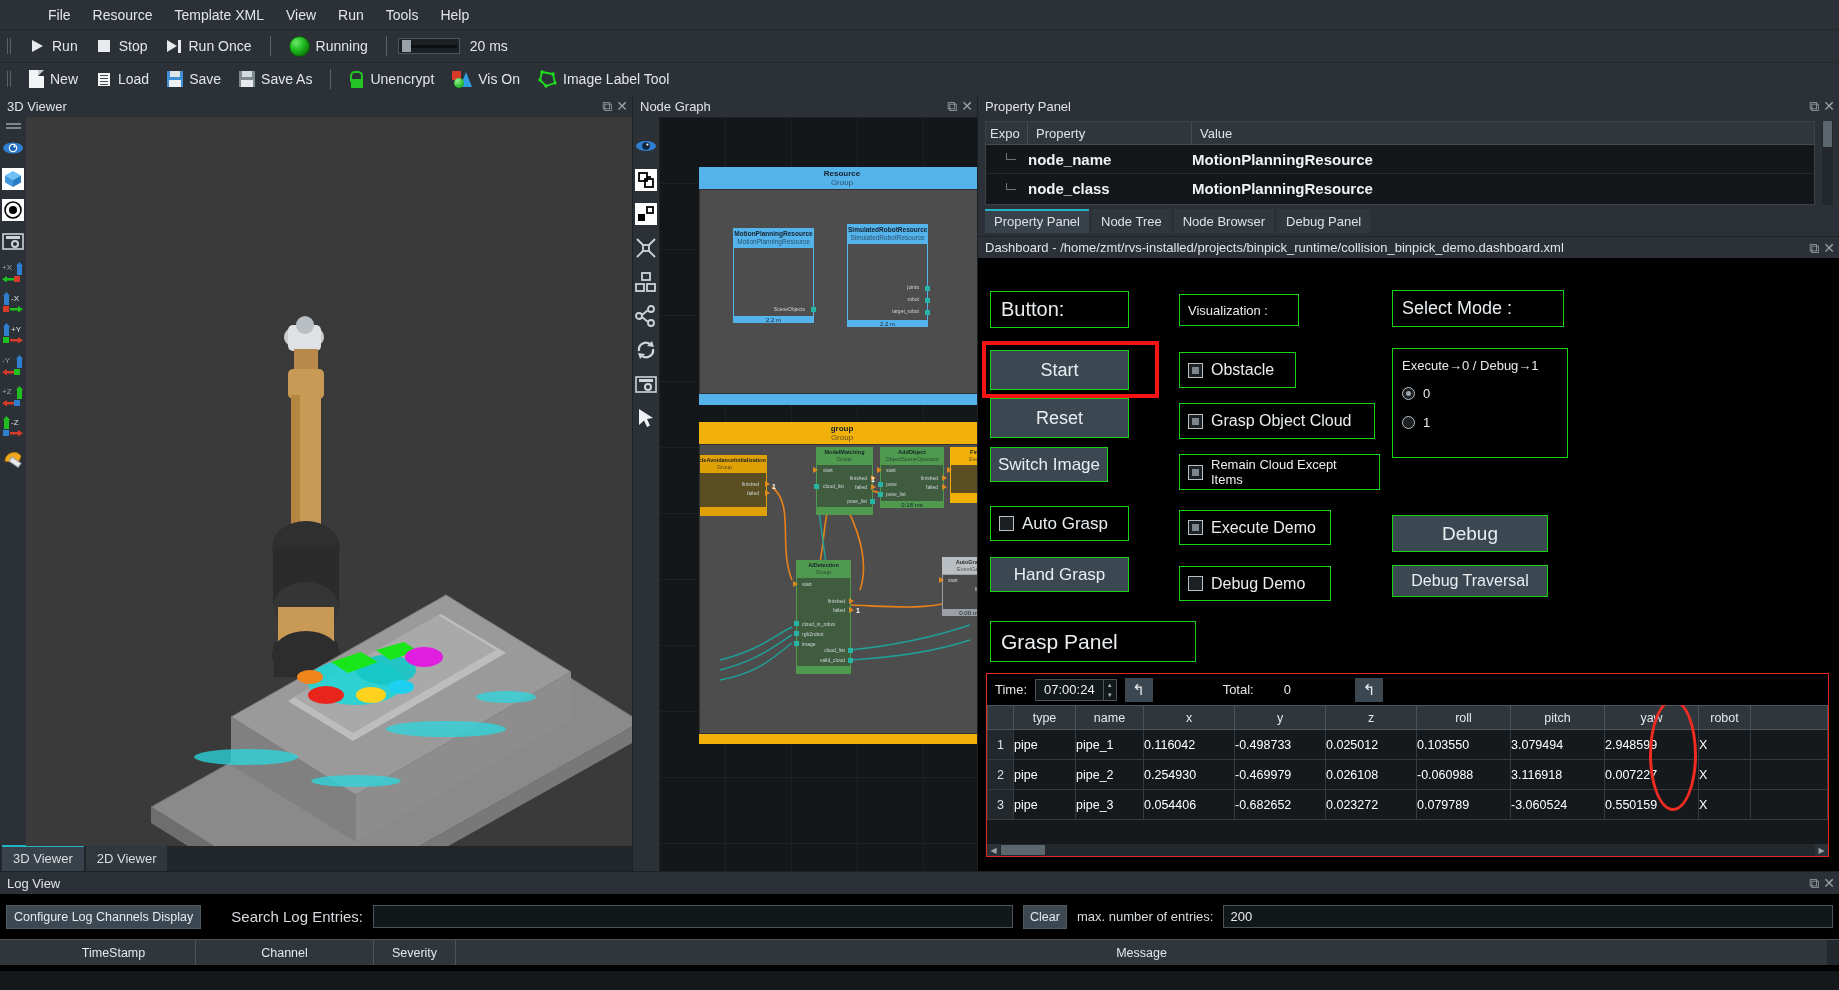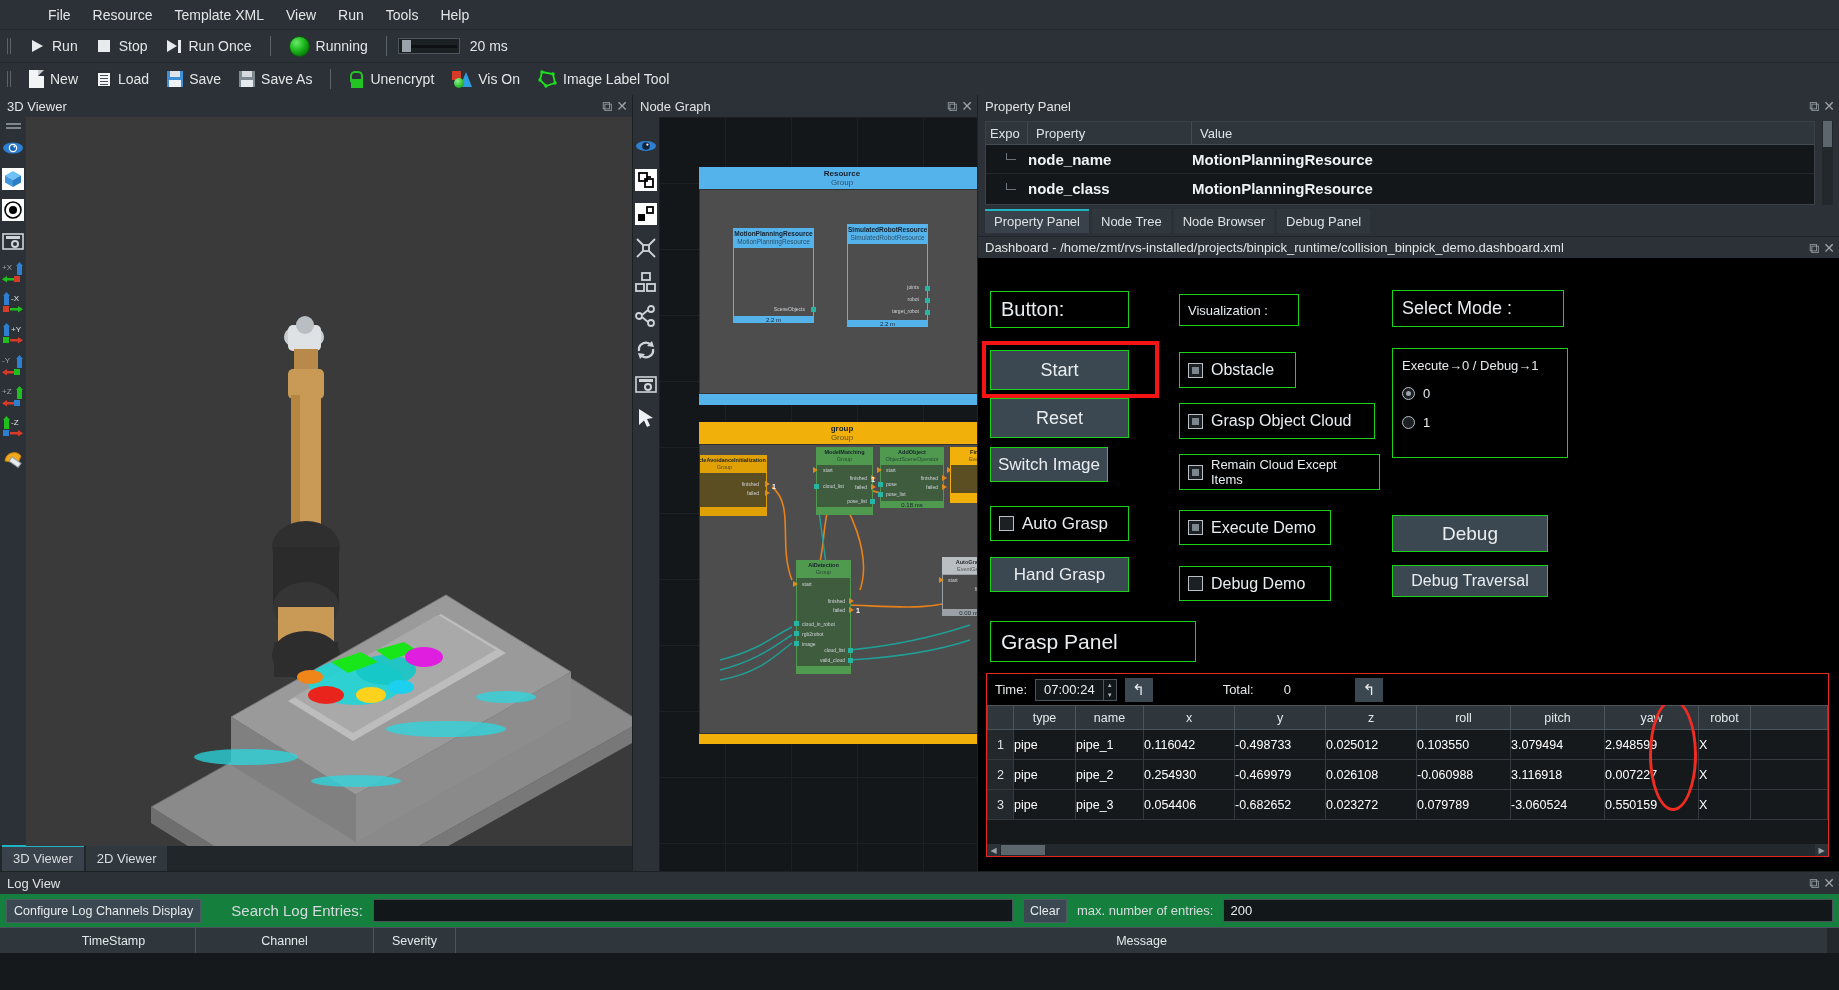--- a/index.html
+++ b/index.html
@@ -144,21 +144,21 @@
   .gt th { background:#2f373d; border:1px solid #4a545a; font-weight:normal; font-size:12.5px; color:#e4e8ea; height:24px; }
   .gt td { background:#16191c; border:1px solid #343b40; font-size:12.5px; color:#ffffff; height:30px; }
   .gt td.idx { background:#22282c; width:22px; text-align:center; color:#dfe3e6; }
   .ellipse { position:absolute; border:3px solid #ef2b22; border-radius:50%; }
 
   .hscroll { height:12px; background:#22282c; position:relative; }
   .hscroll .th { position:absolute; left:14px; width:44px; top:1px; bottom:1px; background:#5c666d; }
   .hscroll .ar { position:absolute; top:0; bottom:0; width:13px; background:#2c3338; color:#9aa3a9; font-size:8px; display:flex; align-items:center; justify-content:center; }
 
   
-  .logview { flex:0 0 119px; background:#15803d; display:flex; flex-direction:column; border-top:1px solid #1c2124; }
+  .logview { flex:0 0 119px; background:#000000; display:flex; flex-direction:column; border-top:1px solid #1c2124;gap:6px; }
   .logtools { height:33px; display:flex; align-items:center; gap:10px; padding:0 6px; }
   .lbtn { background:#3b4851; border:1px solid #4e5a62; padding:4px 7px; font-size:12.5px; color:#e6eaec; }
   .linput { background:#12171a; border:1px solid #4a545a; height:23px; }
   .loghead { display:flex; height:26px; background:#2f373d; border-top:1px solid #4a545a; }
   .loghead div { border-right:1px solid #4a545a; display:flex; align-items:center; justify-content:center; font-size:12.5px; color:#e4e8ea; }
   .logbody { flex:1 1 auto; background:#16191c; display:flex; }
   .vsb { width:12px; background:#22282c; flex:0 0 12px; }
 </style>
 </head>
 <body>

